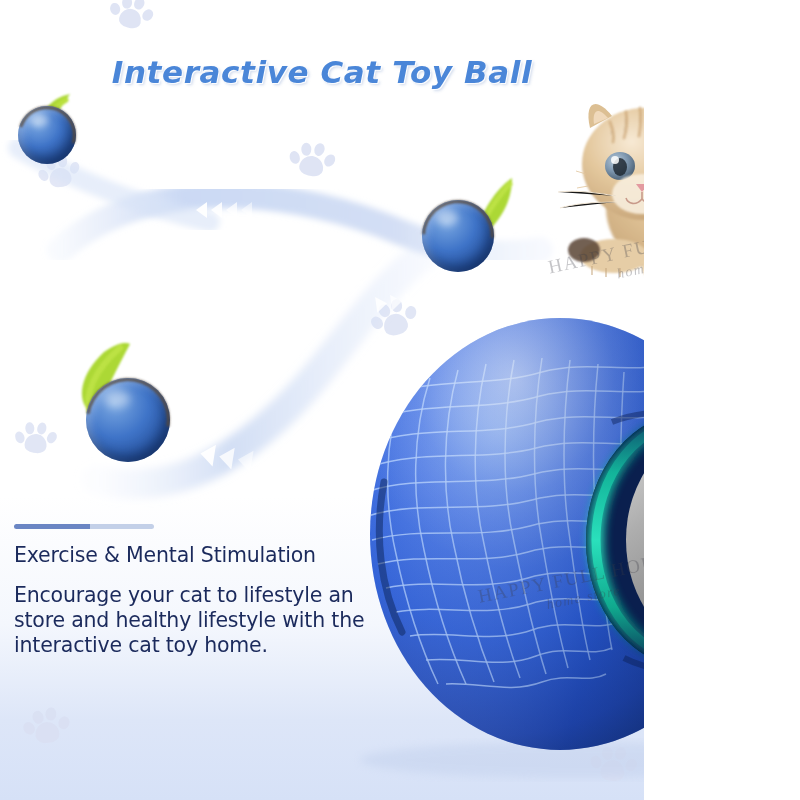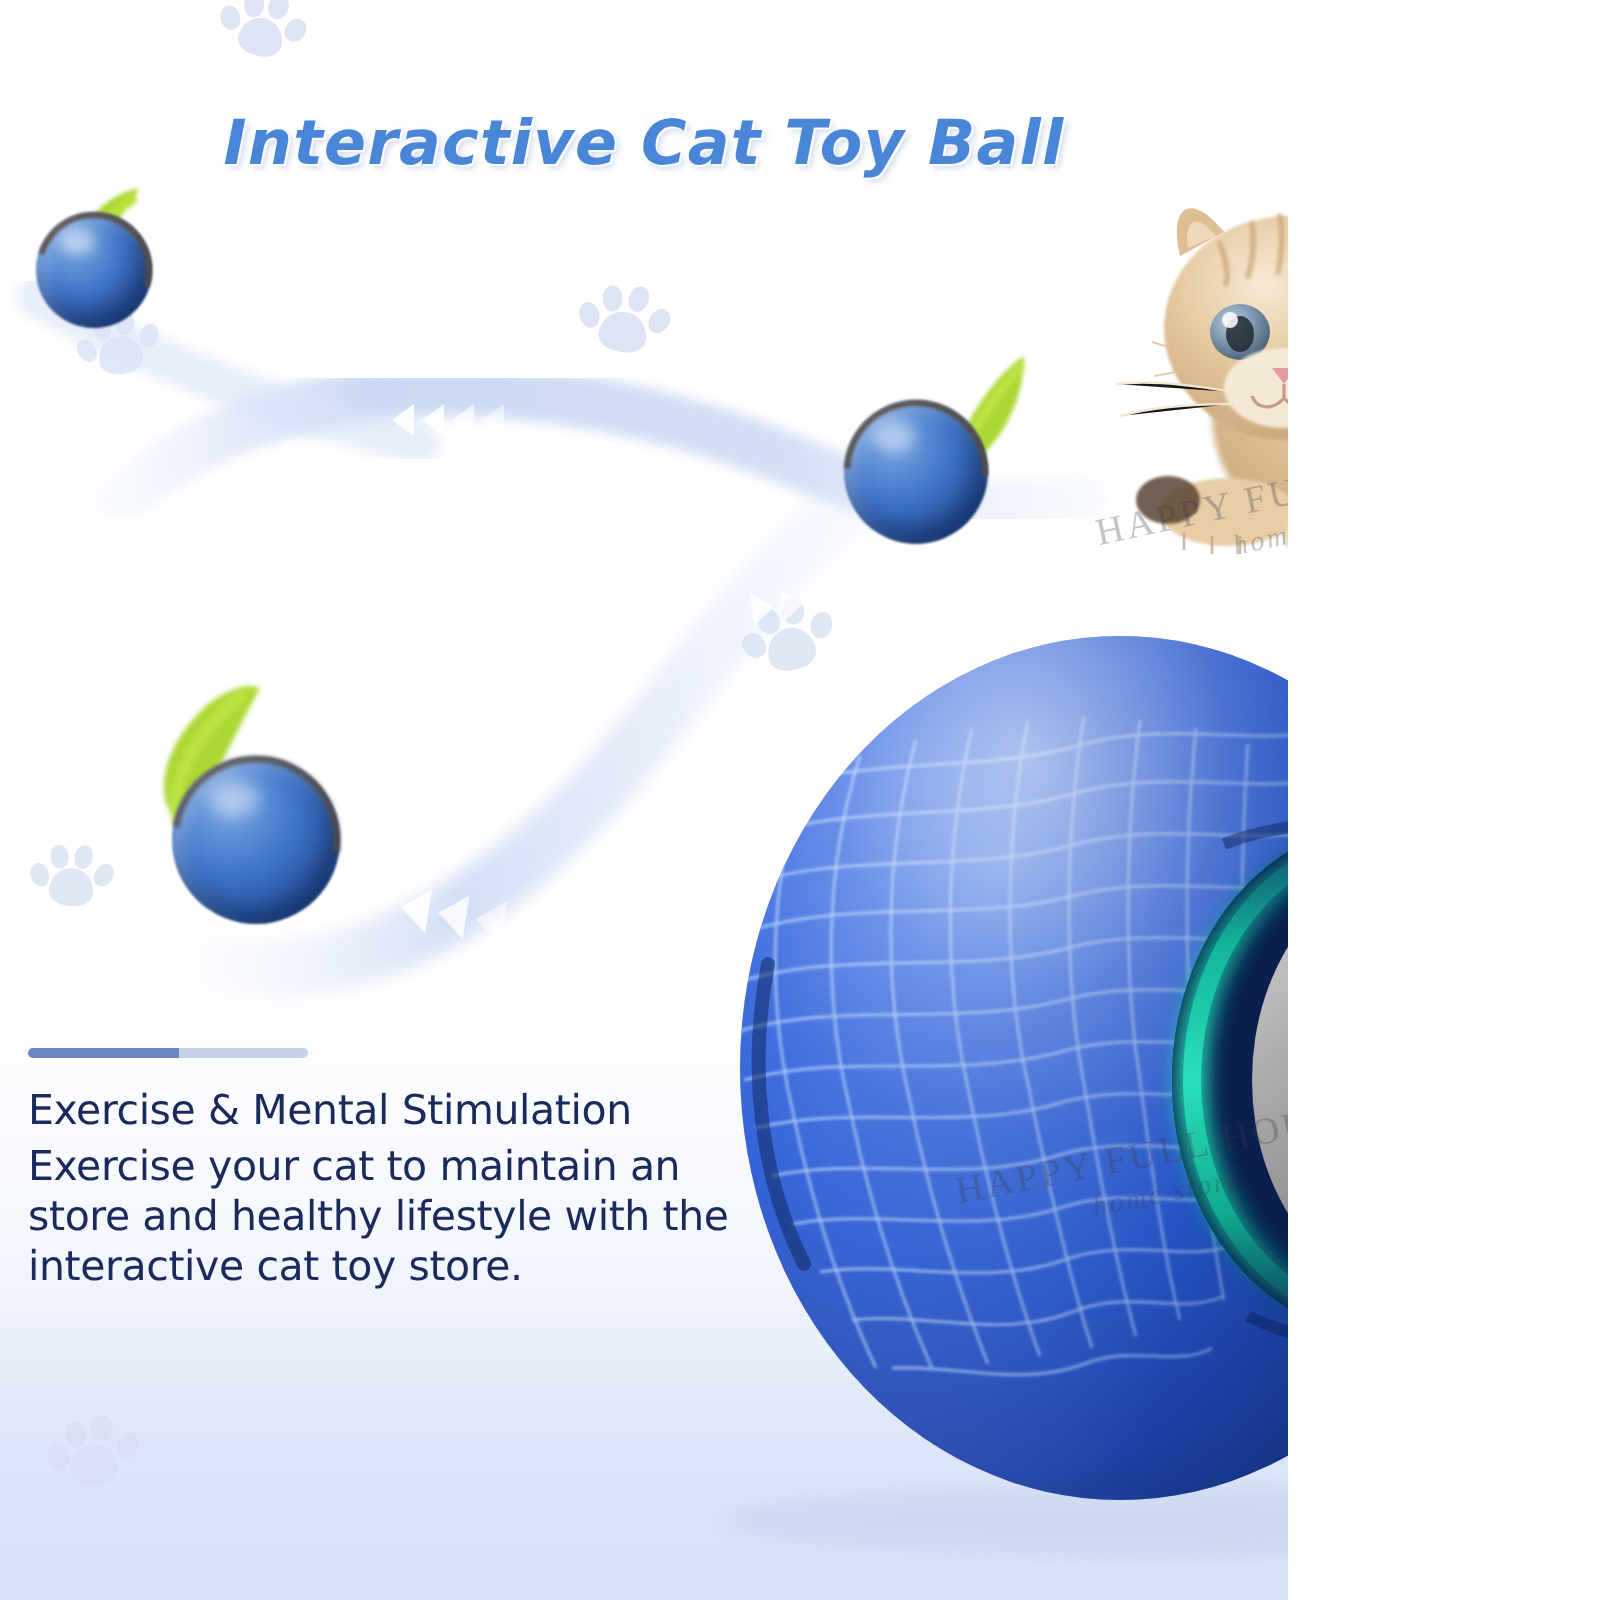--- a/index.html
+++ b/index.html
@@ -81,21 +81,21 @@
   
   #feature { position:absolute; left:14px; top:524px; width:360px; }
   #feature-rule {
     width:140px; height:5px; border-radius:3px;
     background:linear-gradient(90deg,#6b86c4 0%,#6b86c4 54%,#c3d0e8 54%,#c3d0e8 100%);
     margin-bottom:14px;
   }
   #feature-heading {
     font-family:"DejaVu Sans", sans-serif;
     font-size:20.5px; color:#1b2a5c; letter-spacing:-0.2px;
-    margin-bottom:4px; white-space:nowrap;
+    margin-bottom:16px; white-space:nowrap;
   }
   .feature-line {
     font-family:"DejaVu Sans", sans-serif;
     font-size:20.5px; color:#1b2a5c; letter-spacing:-0.2px;
     line-height:1.22; white-space:nowrap;
   }
 
   
   #dimension { position:absolute; left:408px; top:752px; width:382px; }
   #dim-line { position:relative; height:12px; }
@@ -468,19 +468,19 @@
   </svg>
 
   <div class="watermark" style="left:478px;top:565px;transform:rotate(-11deg);">
     <div class="wm-main">HAPPY FULL HOUSE</div>
     <div class="wm-sub">home store</div>
   </div>
 
   <div id="feature">
     <div id="feature-rule"></div>
     <div id="feature-heading">Exercise &amp; Mental Stimulation</div>
-    <div class="feature-line">Exercise your cat to maintain an</div>
+    <div class="feature-line">Encourage your cat to lifestyle an</div>
     <div class="feature-line">store and healthy lifestyle with the</div>
-    <div class="feature-line">interactive cat toy store.</div>
+    <div class="feature-line">interactive cat toy home.</div>
   </div>
 
 
 </div>
 
 </body></html>

